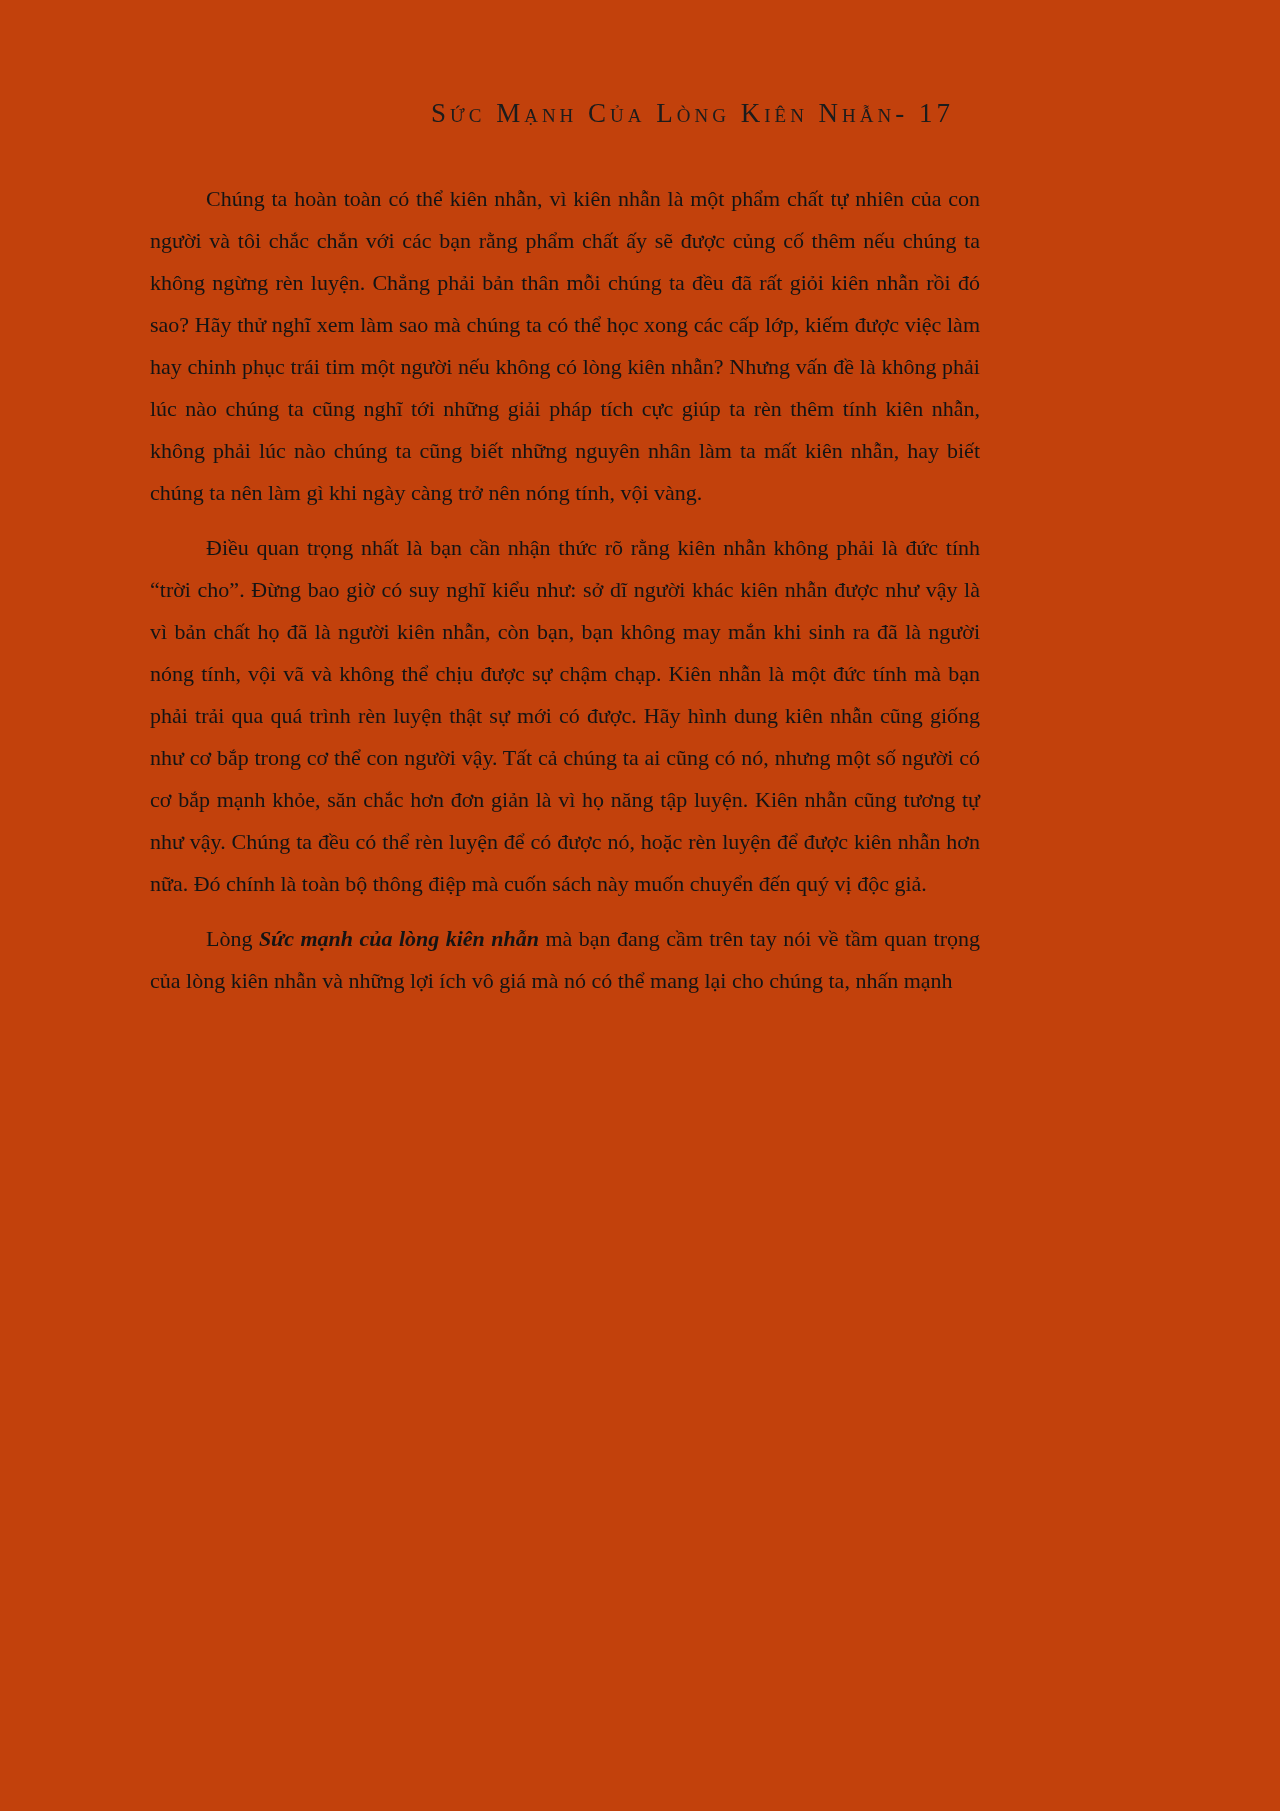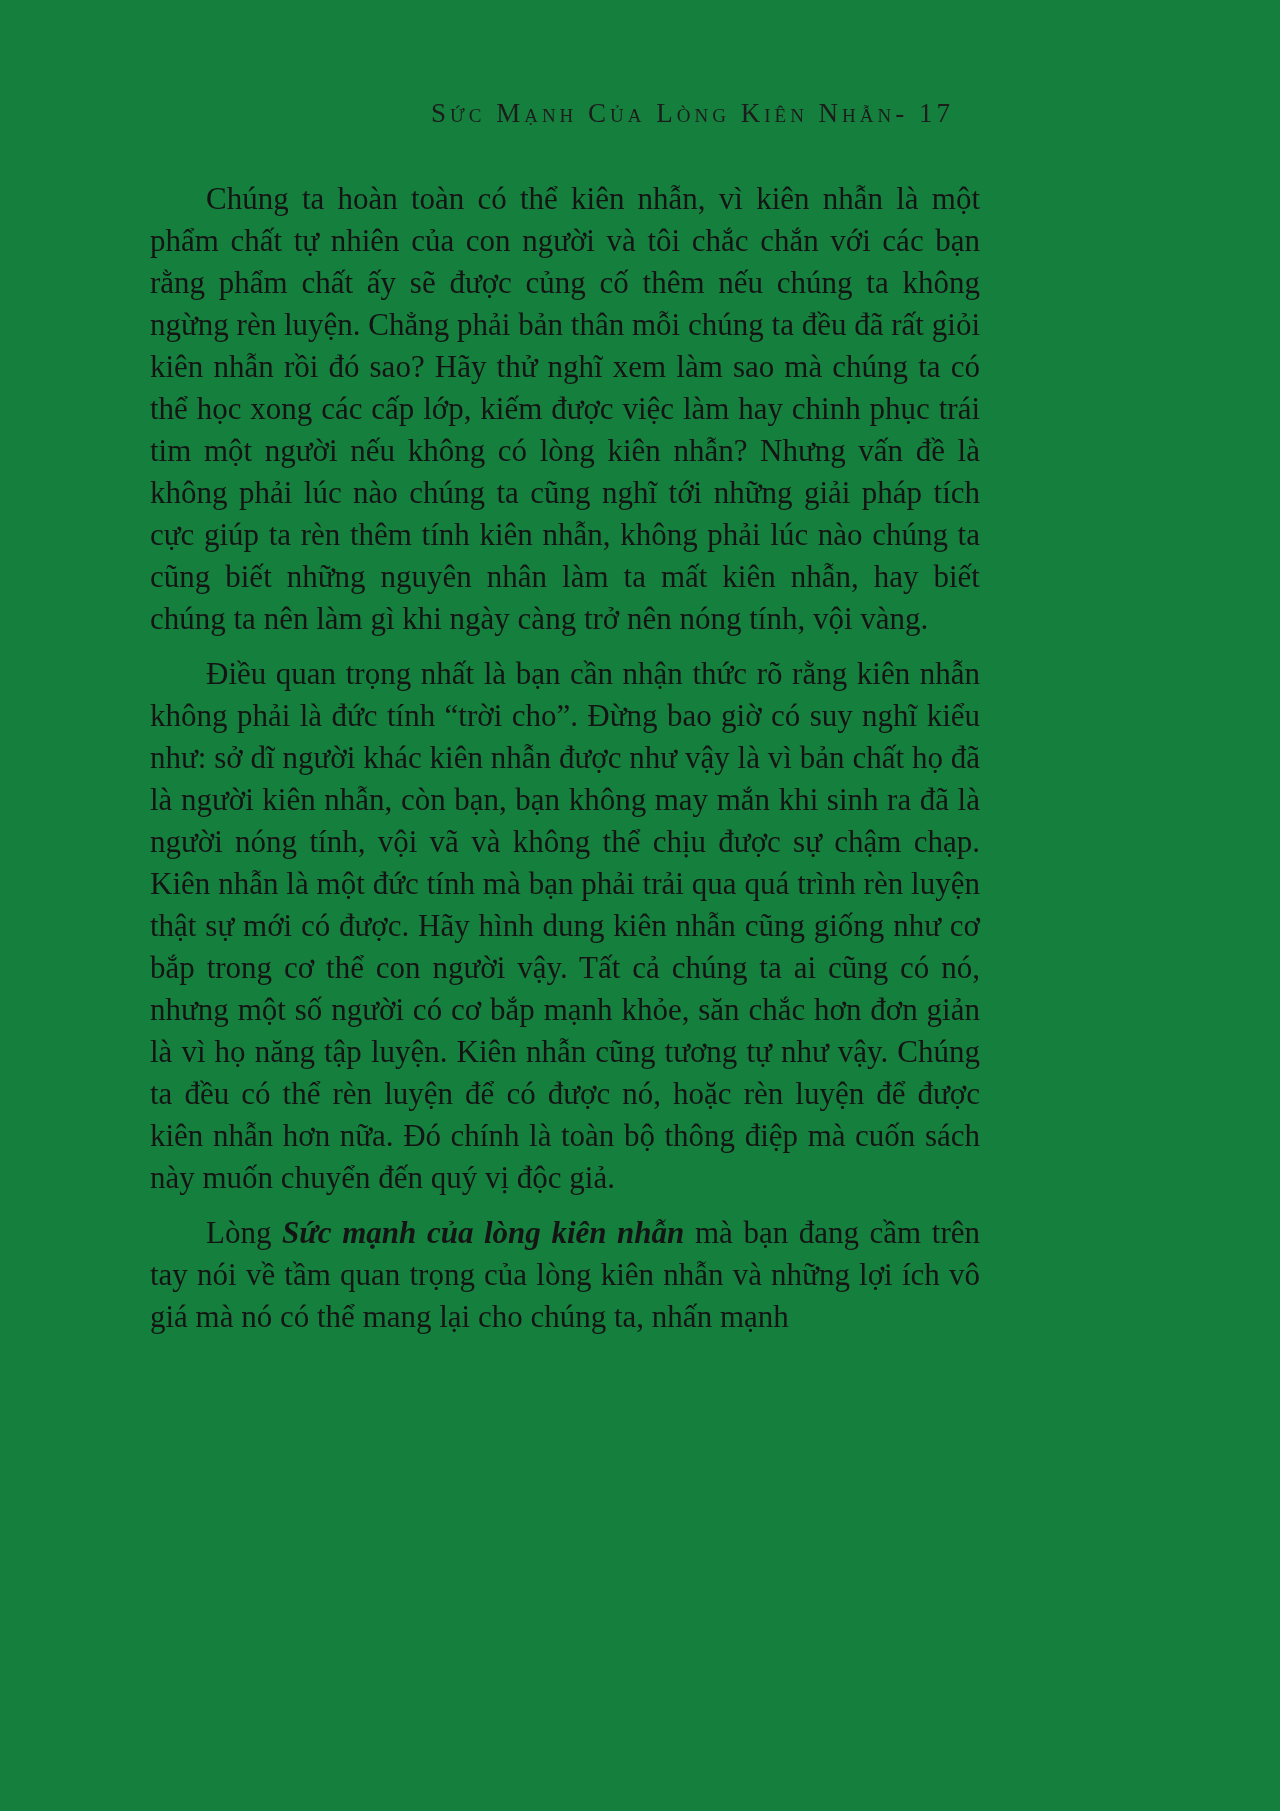--- a/index.html
+++ b/index.html
@@ -11,42 +11,42 @@
     width: 1280px;
     height: 1811px;
     position: relative;
     overflow: hidden;
     font-family: "Liberation Serif", "DejaVu Serif", serif;
     color: #111111;
   }
   .page {
     position: absolute;
     inset: 0;
-    background: #15803d;
+    background: #c2410c;
   }
   .running-header {
     position: absolute;
     top: 98px;
     left: 150px;
     width: 830px;
     text-align: right;
     padding-right: 26px;
     box-sizing: border-box;
     font-variant: small-caps;
     font-size: 27px;
     letter-spacing: 4px;
     color: #1c1c1c;
     white-space: nowrap;
   }
   .text-block {
     position: absolute;
     top: 178px;
     left: 150px;
     width: 830px;
-    font-size: 31px;
+    font-size: 22px;
     line-height: 42px;
     text-align: justify;
     color: #141414;
   }
   .text-block p {
     margin: 0 0 13px 0;
     text-indent: 56px;
   }
   .title-run {
     font-weight: bold;

